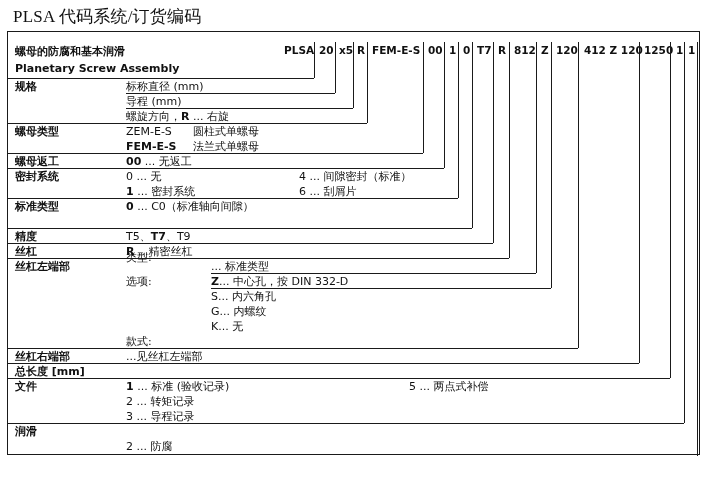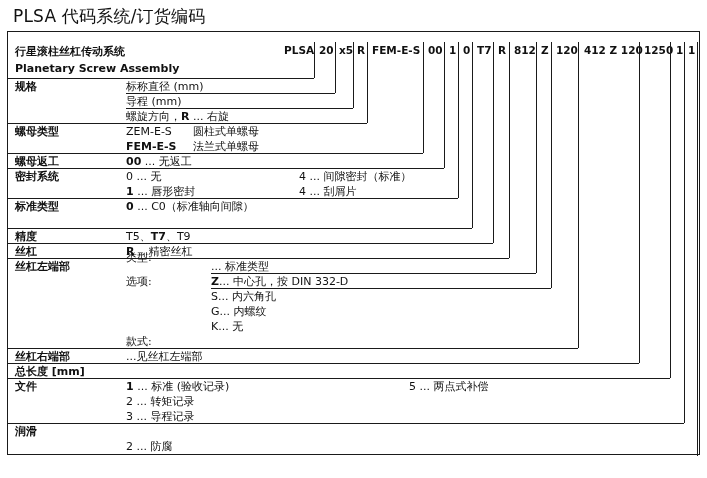--- a/index.html
+++ b/index.html
@@ -5,21 +5,21 @@
   * { margin:0; padding:0; box-sizing:border-box; }
   html,body { background:#ffffff; }
   body {
     width:707px; height:478px;
     font-family:"DejaVu Sans","Liberation Sans",sans-serif;
     color:#111111;
   }
   .page { position:relative; width:707px; height:478px; background:#ffffff; overflow:hidden; }
   .title {
     position:absolute; left:13px; top:5px;
-    font-size:17px; font-weight:500; letter-spacing:.2px; white-space:nowrap;
+    font-size:17px; font-weight:500; letter-spacing:.2px; white-space:nowrap;font-family:Liberation Serif, serif;
   }
   .tbl {
     position:absolute; left:7px; top:31px; width:693px; height:424px;
     border:1px solid #1a1a1a; background:#ffffff;
   }
   .txt {
     position:absolute; font-size:11px; line-height:15px; height:15px;
     white-space:nowrap;
   }
   .lbl { font-weight:bold; }
@@ -33,21 +33,21 @@
 </style>
 </head>
 <body>
 
 <div class="page">
 
   <div class="title">PLSA 代码系统/订货编码</div>
 
   <div class="tbl">
 
-    <div class="txt lbl" style="left:7px;top:12px">行星滚柱丝杠传动系统</div>
+    <div class="txt lbl" style="left:7px;top:12px">螺母的防腐和基本润滑</div>
     <div class="txt lbl" style="left:7px;top:29px">Planetary Screw Assembly</div>
 
     <span class="seg" style="left:276px">PLSA</span>
     <span class="seg" style="left:311px">20</span>
     <span class="seg" style="left:331px">x5</span>
     <span class="seg" style="left:349px">R</span>
     <span class="seg" style="left:364px">FEM-E-S</span>
     <span class="seg" style="left:420px">00</span>
     <span class="seg" style="left:441px">1</span>
     <span class="seg" style="left:455px">0</span>
@@ -105,23 +105,23 @@
     <div class="txt" style="left:118px;top:92px">ZEM-E-S</div>
     <div class="txt" style="left:185px;top:92px">圆柱式单螺母</div>
     <div class="txt b" style="left:118px;top:107px">FEM-E-S</div>
     <div class="txt" style="left:185px;top:107px">法兰式单螺母</div>
 
     <div class="txt lbl" style="left:7px;top:122px">螺母返工</div>
     <div class="txt" style="left:118px;top:122px"><span class="b">00</span><span> ... 无返工</span></div>
 
     <div class="txt lbl" style="left:7px;top:137px">密封系统</div>
     <div class="txt" style="left:118px;top:137px">0 ... 无</div>
-    <div class="txt" style="left:118px;top:152px"><span class="b">1</span><span> ... 唇形密封</span></div>
+    <div class="txt" style="left:118px;top:152px"><span class="b">1</span><span> ... 密封系统</span></div>
     <div class="txt" style="left:291px;top:137px">4 ... 间隙密封（标准）</div>
-    <div class="txt" style="left:291px;top:152px">4 ... 刮屑片</div>
+    <div class="txt" style="left:291px;top:152px">6 ... 刮屑片</div>
 
     <div class="txt lbl" style="left:7px;top:167px">标准类型</div>
     <div class="txt" style="left:118px;top:167px"><span class="b">0</span><span> ... C0（标准轴向间隙）</span></div>
 
     <div class="txt lbl" style="left:7px;top:197px">精度</div>
     <div class="txt" style="left:118px;top:197px"><span>T5、</span><span class="b">T7</span><span>、T9</span></div>
 
     <div class="txt lbl" style="left:7px;top:212px">丝杠</div>
     <div class="txt" style="left:118px;top:212px"><span class="b">R</span><span> ...精密丝杠</span></div>
 

